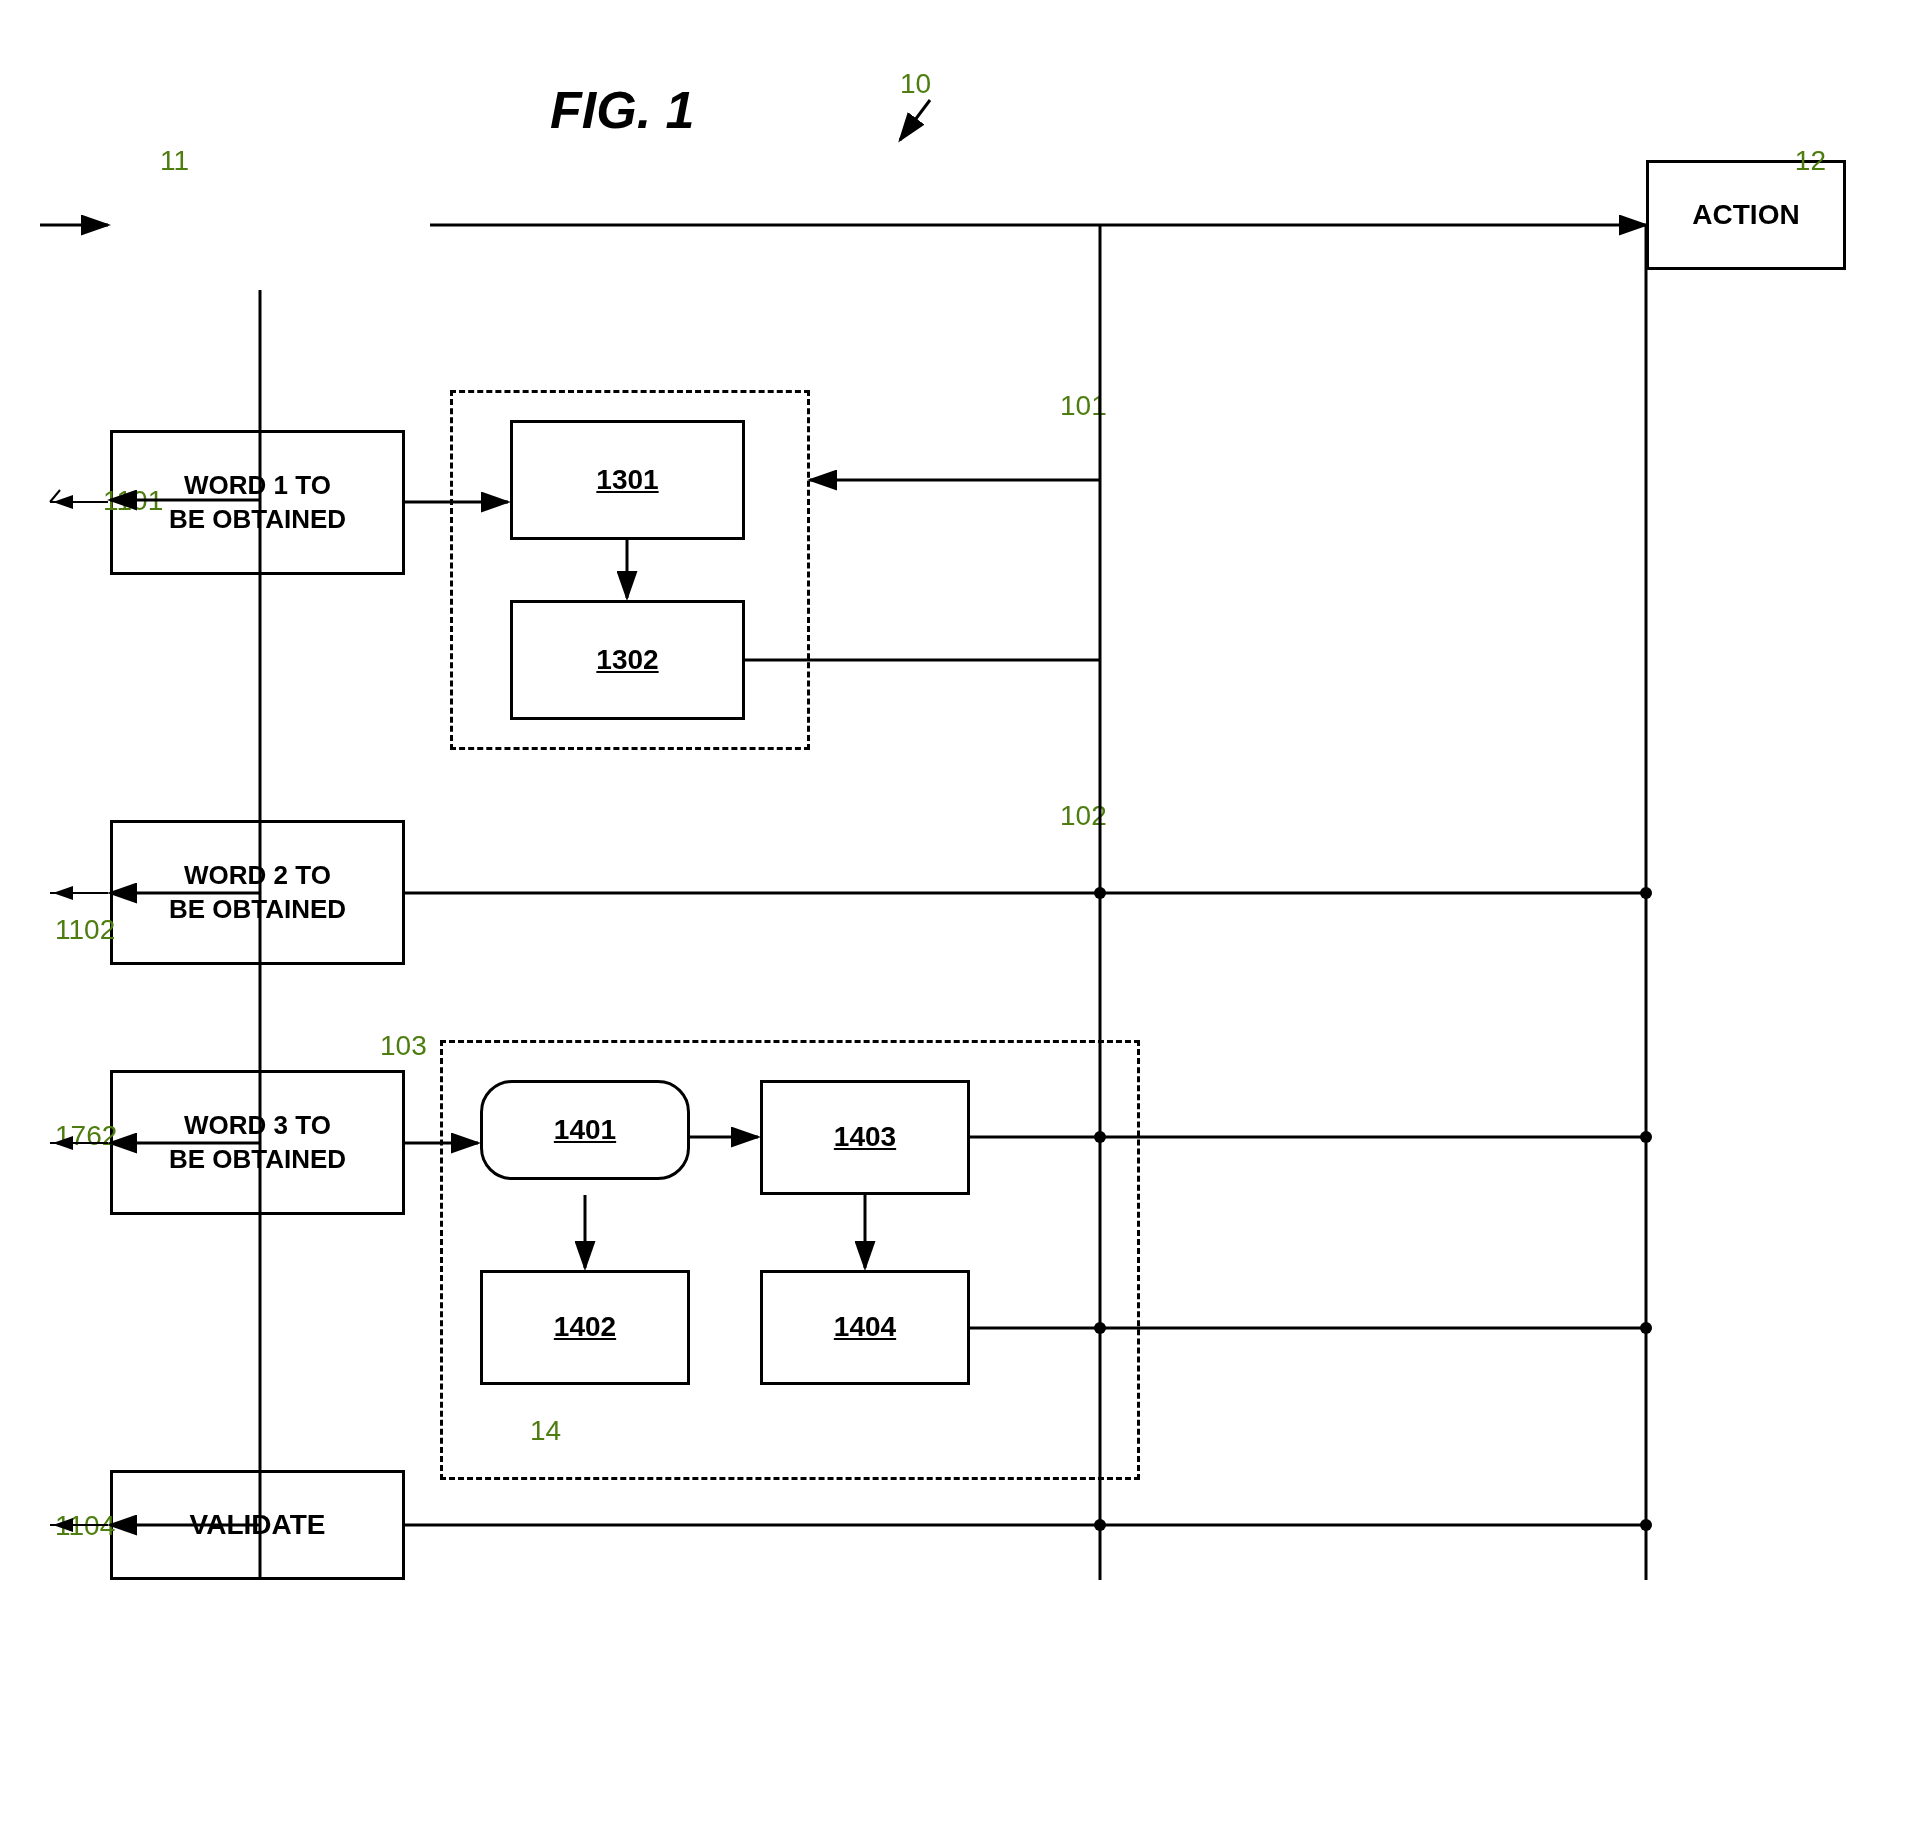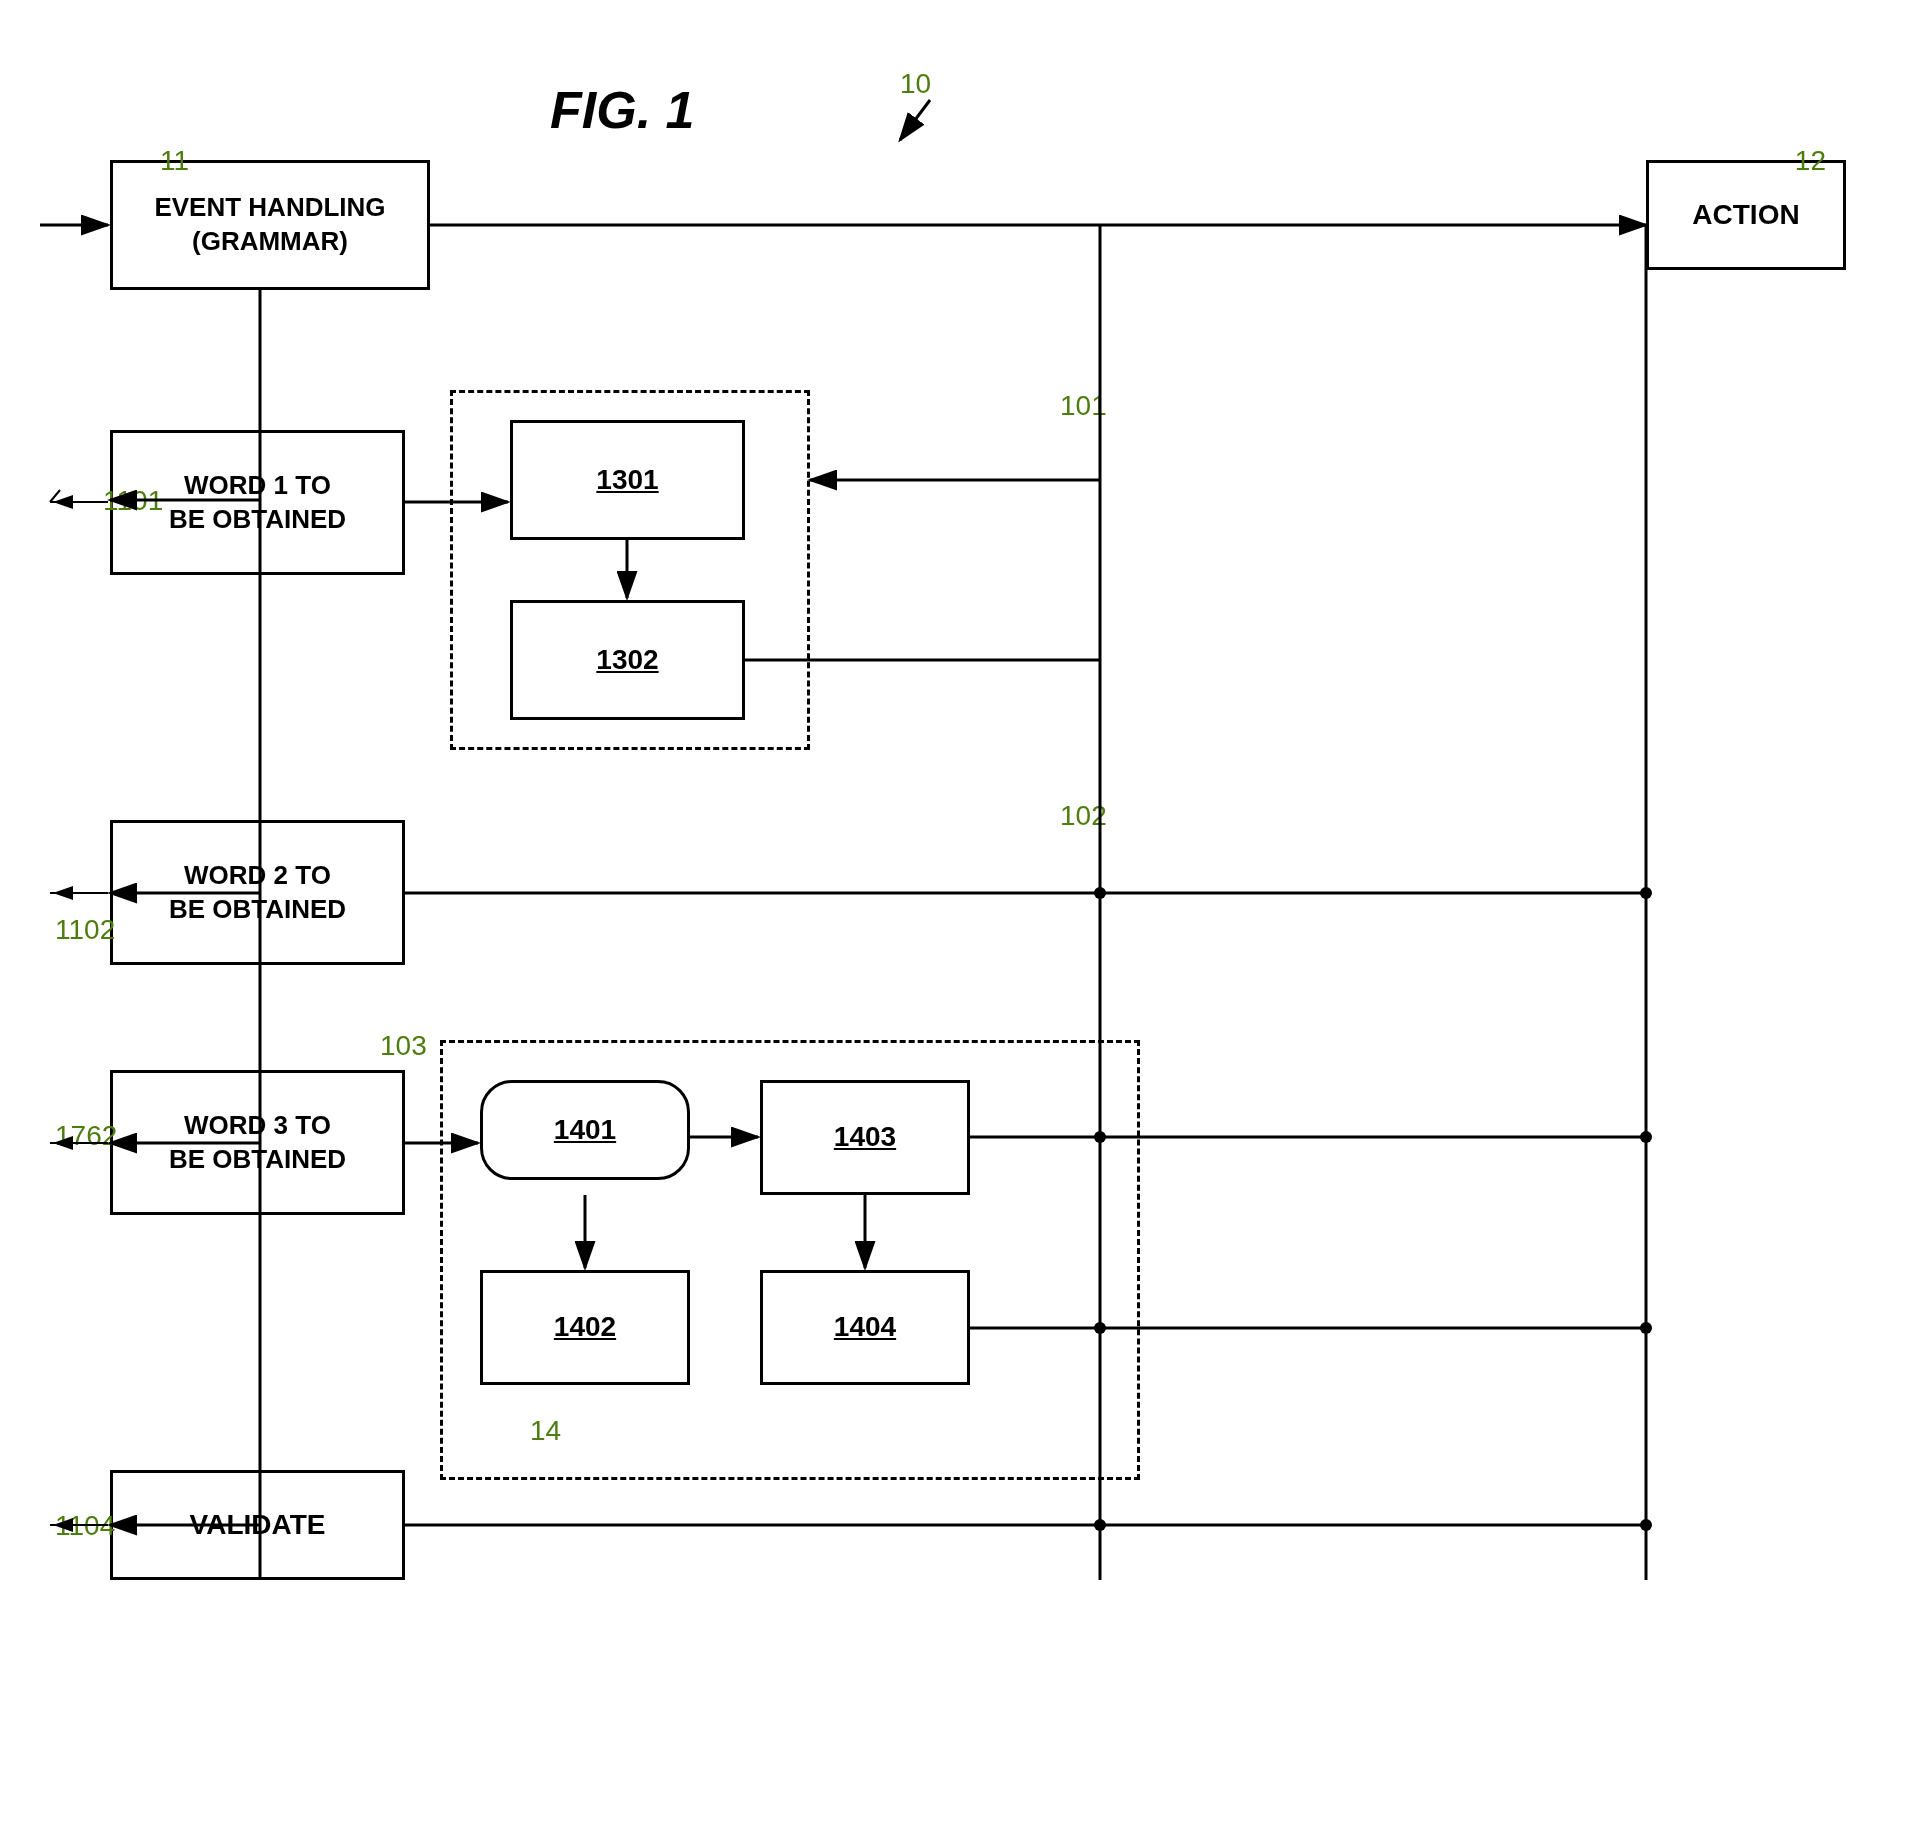--- a/index.html
+++ b/index.html
@@ -74,24 +74,20 @@
   </style>
 </head>
 <body>
 
 <div class="diagram-container">
 
   <div class="fig-title">FIG. 1</div>
 
   <div class="label" style="top:68px; left:900px;">10</div>
 
-  <div class="box" style="left:110px; top:160px; width:320px; height:130px; font-size:26px;">
-    <span style="white-space:pre-line;">EVENT HANDLING
-(GRAMMAR)</span>
-  </div>
 
   <div class="label" style="top:145px; left:160px;">11</div>
 
   <div class="box" style="right:80px; top:160px; width:200px; height:110px; font-size:28px;">
     <span>ACTION</span>
   </div>
 
   <div class="label" style="top:145px; right:100px;">12</div>
 
   <div class="box" style="left:110px; top:430px; width:295px; height:145px; font-size:26px;">

